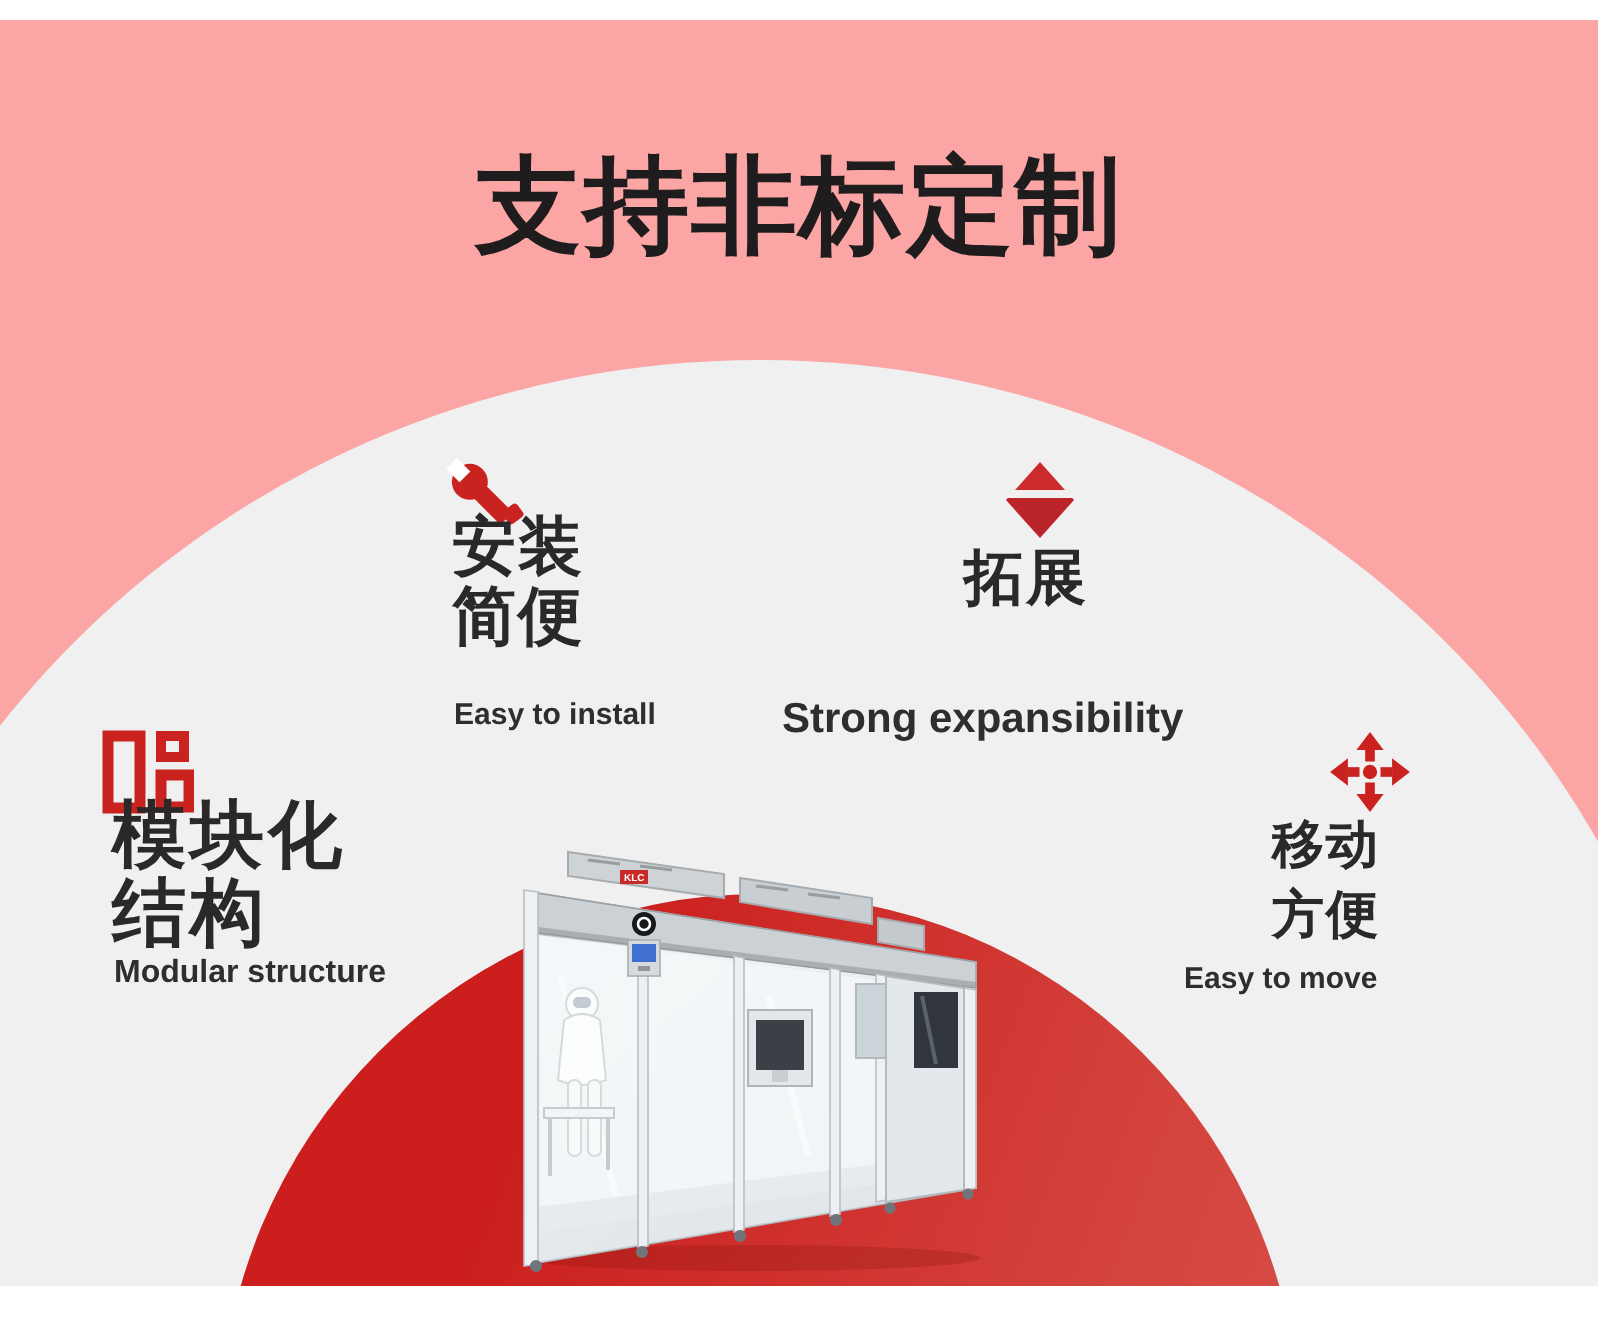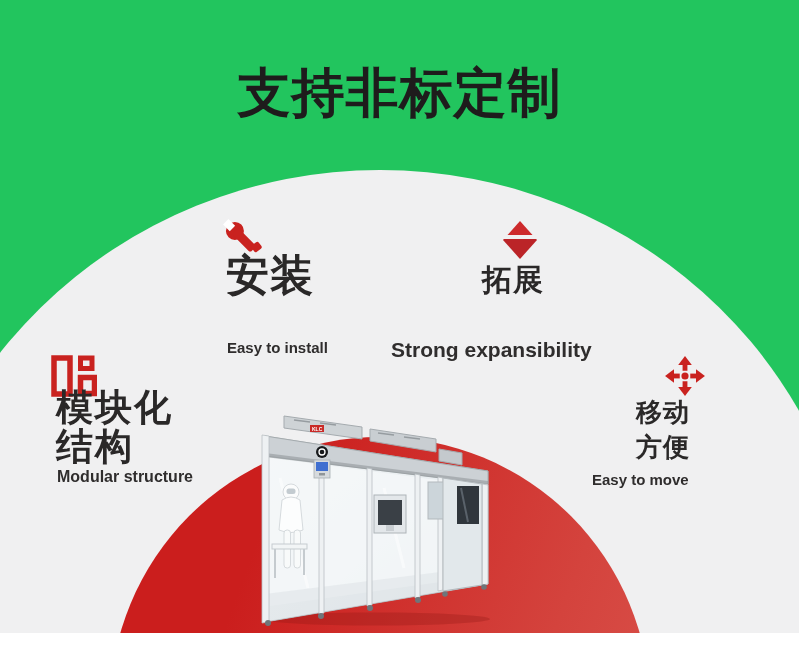--- a/index.html
+++ b/index.html
@@ -1,17 +1,17 @@
 <!DOCTYPE html>
 <html><head>
 <meta charset="utf-8">
 <style>
   html,body{margin:0;padding:0;background:#ffffff;}
-  .stage{position:relative;width:799px;height:637px;overflow:hidden;background:#22c55e;
-         font-family:"Liberation Sans","DejaVu Sans",sans-serif;}
+  .stage{position:relative;width:799px;height:637px;overflow:hidden;background:#fca5a5;
+         font-family:"Liberation Sans","DejaVu Sans",sans-serif;margin-top:10px;}
   .abs{position:absolute;}
 
   
   .page-title{left:0;right:0;top:58px;text-align:center;font-size:53px;font-weight:800;
               color:#1e1c1c;letter-spacing:1px;z-index:6;}
 
   
   .dome{left:-100px;top:170px;width:960px;height:940px;border-radius:50%;
         background:#f0f0f1;z-index:1;}
 
@@ -20,21 +20,21 @@
               background:linear-gradient(110deg,#cb1e1d 25%,#d4433d 70%,#db564f 100%);z-index:2;}
 
   
   .bottom-strip{left:0;top:633px;width:799px;height:28px;background:#ffffff;z-index:3;}
 
   
   .feat{z-index:5;}
   .zh{color:#2a2828;font-weight:600;letter-spacing:1px;}
   .en{color:#2f2d2d;font-weight:700;}
   .f1-icon{left:222px;top:217px;}
-  .f1-zh{left:226px;top:258px;font-size:43px;line-height:35px;}
+  .f1-zh{left:226px;top:246px;font-size:32px;line-height:35px;}
   .f1-en{left:227px;top:339px;font-size:15px;text-align:center;}
   .f2-icon{left:503px;top:221px;}
   .f2-zh{left:482px;top:262px;font-size:30px;line-height:35px;}
   .f2-en{left:391px;top:338px;font-size:21px;}
   .f3-icon{left:51px;top:355px;}
   .f3-zh{left:56px;top:388px;font-size:37px;line-height:39px;letter-spacing:2px;}
   .f3-en{left:57px;top:468px;font-size:16px;}
   .f4-icon{left:664px;top:355px;}
   .f4-zh{left:636px;top:395px;font-size:26px;line-height:35px;}
   .f4-en{left:592px;top:471px;font-size:15px;}
@@ -62,20 +62,21 @@
           <rect x="20" y="33" width="9" height="8" rx="2" transform="rotate(8 20 33)"></rect>
         </g>
         <rect x="9" y="1" width="9" height="11" fill="#ffffff" transform="rotate(-45 20 21) translate(-4 -11) rotate(0)" opacity="0"></rect>
         <g transform="rotate(-45 20 21)">
           <rect x="16.2" y="-2" width="7.6" height="9.5" fill="#ffffff"></rect>
         </g>
       </svg>
     </span>
     <div class="abs feat zh f1-zh">
       <div>安装</div>
+      <div>简便</div>
     </div>
     <div class="abs feat en f1-en">Easy to install</div>
   </div>
 
   <div>
     <span class="abs feat f2-icon">
       <svg width="34" height="38" viewBox="0 0 34 38">
         <polygon points="17,0 29.5,14 4.5,14" fill="#cd2a2c"></polygon>
         <polygon points="0.9,18 33.1,18 34,19 17,38 0,19" fill="#bb2428"></polygon>
       </svg>

